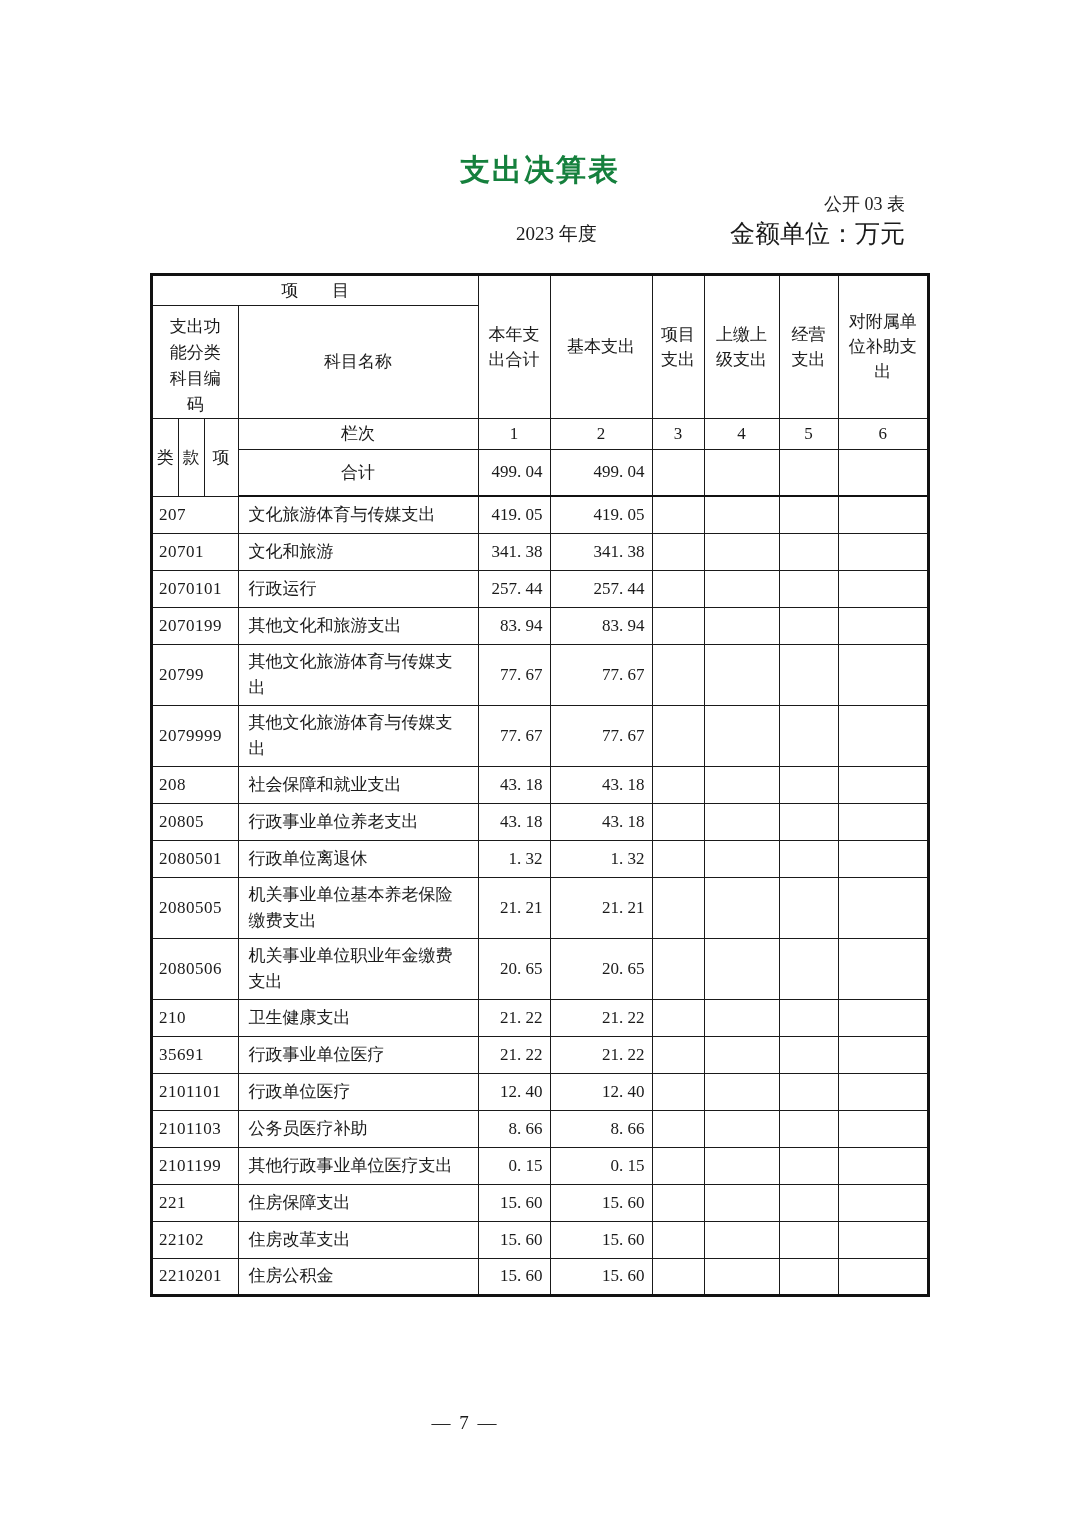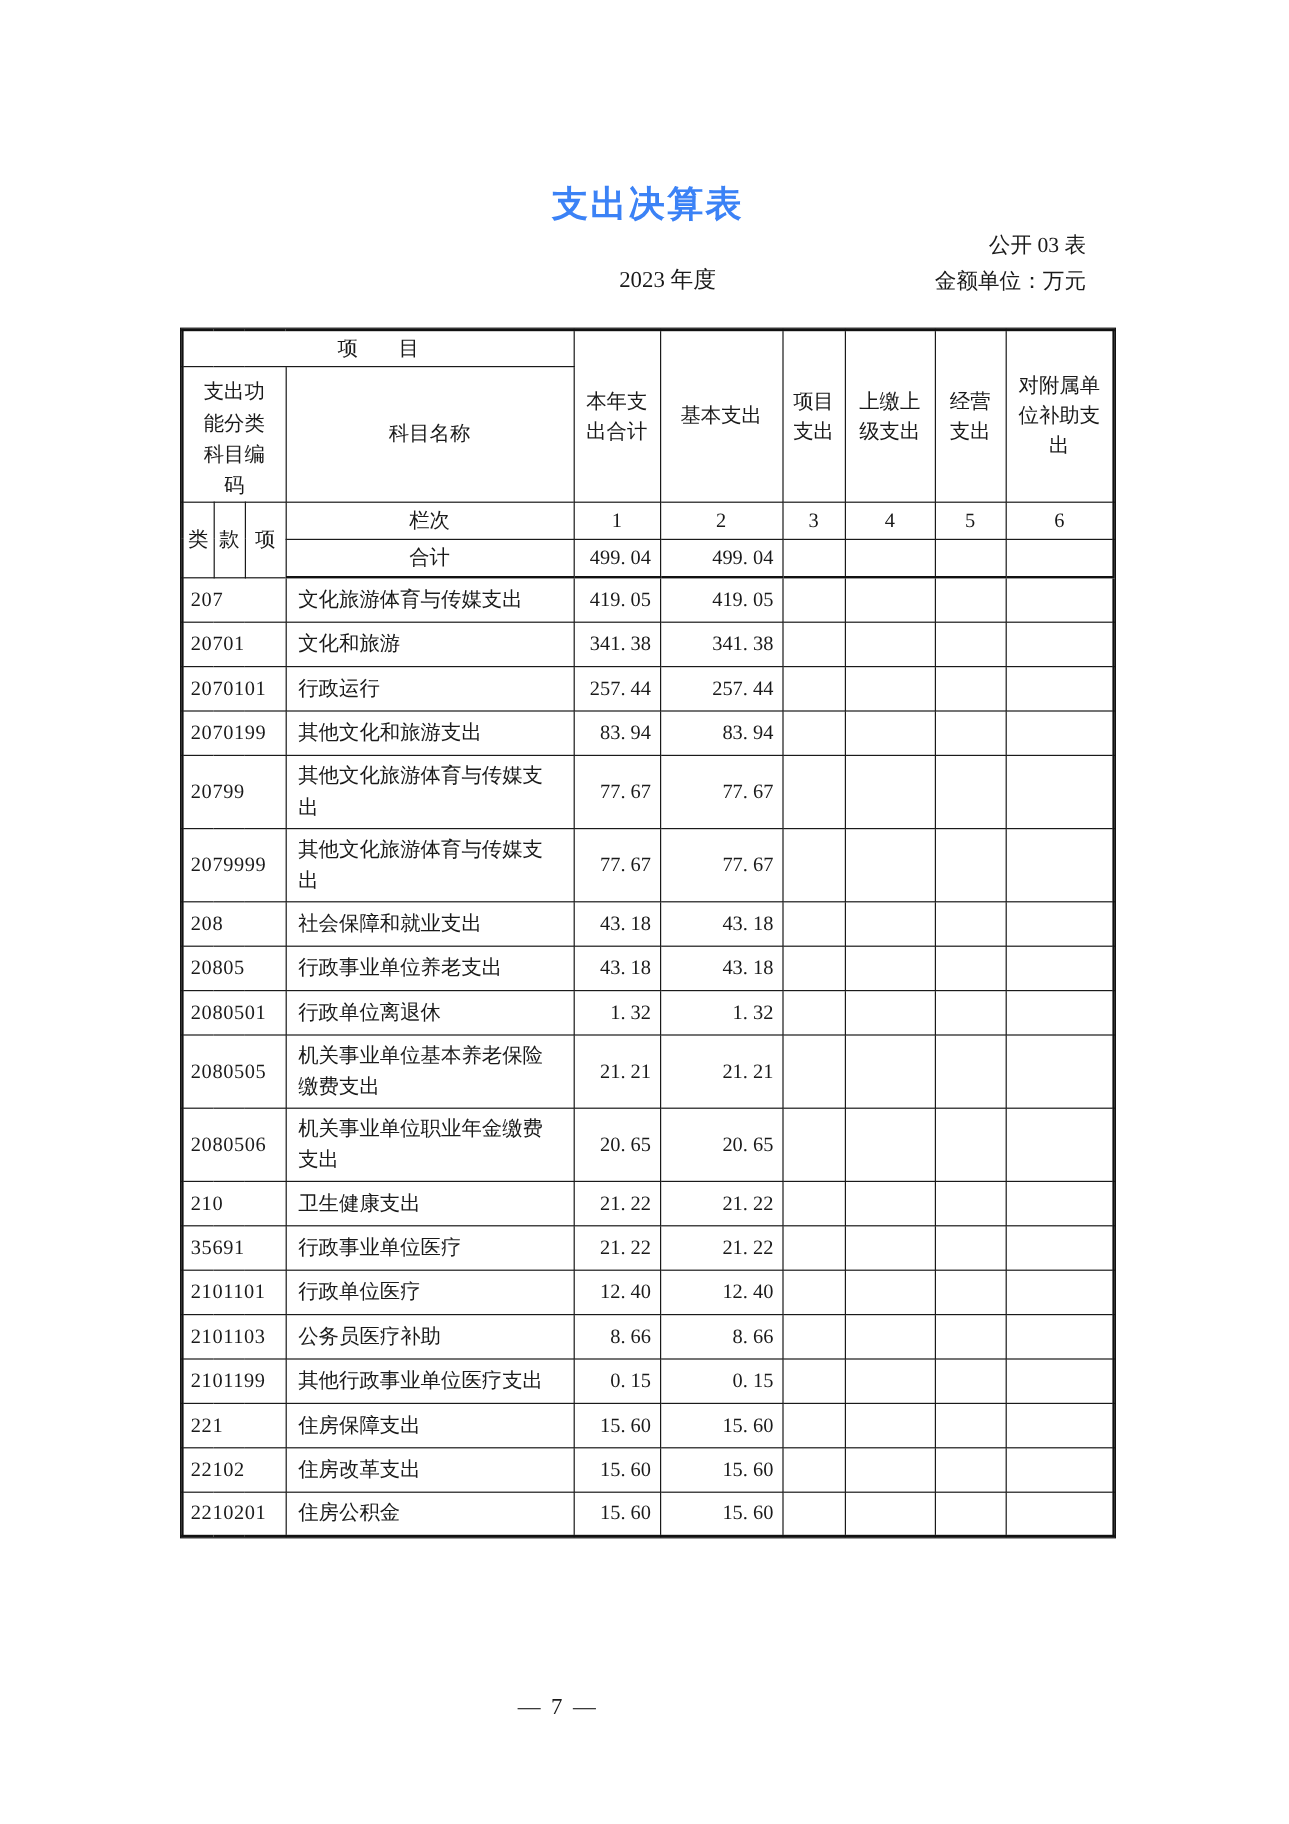--- a/index.html
+++ b/index.html
@@ -9,33 +9,33 @@
     position: relative;
     font-family: "Liberation Serif", "DejaVu Serif", serif;
     color: #1a1a1a;
   }
   .page { position: absolute; inset: 0; background: #ffffff; }
 
   .doc-title {
     position: absolute; top: 150px; left: 152px; width: 776px;
     text-align: center;
     font-family: "Liberation Sans", "DejaVu Sans", sans-serif;
-    font-weight: 700; font-size: 30px; letter-spacing: 2px; color: #3b82f6;
+    font-weight: 700; font-size: 30px; letter-spacing: 2px; color: #15803d;
   }
   .form-code {
     position: absolute; top: 192px; right: 169px;
     font-size: 18px;
   }
   .meta-row { position: absolute; top: 220px; left: 0; width: 100%; height: 56px; }
   .unit-label {
     position: absolute; left: 167px; top: 0; width: 274px;
     font-size: 19px; line-height: 28px;
   }
   .fiscal-year { position: absolute; left: 484px; top: 0; font-size: 19px; line-height: 28px; margin-left: 32px; }
-  .amount-unit { position: absolute; right: 169px; top: 0; font-size: 18px; line-height: 28px; }
+  .amount-unit { position: absolute; right: 169px; top: 0; font-size: 25px; line-height: 28px; }
 
   table.fin {
     position: absolute; top: 274px; left: 151px;
     border-collapse: collapse; table-layout: fixed;
     width: 776px;
     background: #fff;
   }
   table.fin td {
     border: 1.5px solid #1a1a1a;
     vertical-align: middle;
@@ -47,21 +47,21 @@
   td.code-label-hdr {
     height: 100px; text-align: center; font-size: 18px;
     line-height: 26px; padding: 8px 14px 0 14px;
     vertical-align: top; overflow: hidden; word-break: break-all;
   }
   td.subject-hdr { text-align: center; font-size: 18px; }
   td.col-hdr { text-align: center; font-size: 18px; line-height: 25px; padding: 2px 8px; word-break: break-all; }
   td.sub-code { text-align: center; font-size: 17px; padding: 0 2px; }
   tr.lanci-row { height: 31px; }
   tr.lanci-row td { text-align: center; font-size: 17px; }
-  tr.total-row { height: 32px; }
+  tr.total-row { height: 47px; }
   tr.total-row td { border-bottom: 2.5px solid #111; }
   td.total-label { text-align: center; font-size: 17px; }
 
   tr.data-row { height: 37px; }
   td.code {
     text-align: left; padding-left: 6px; font-size: 17px;
     letter-spacing: 0.5px;
   }
   td.name {
     text-align: left; padding: 4px 16px 4px 10px;

